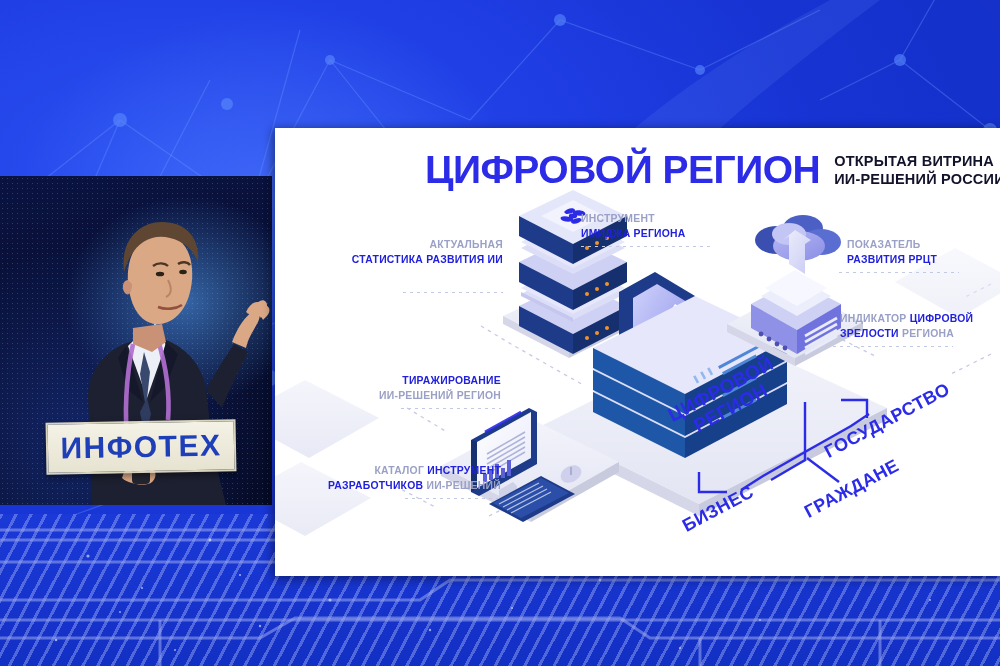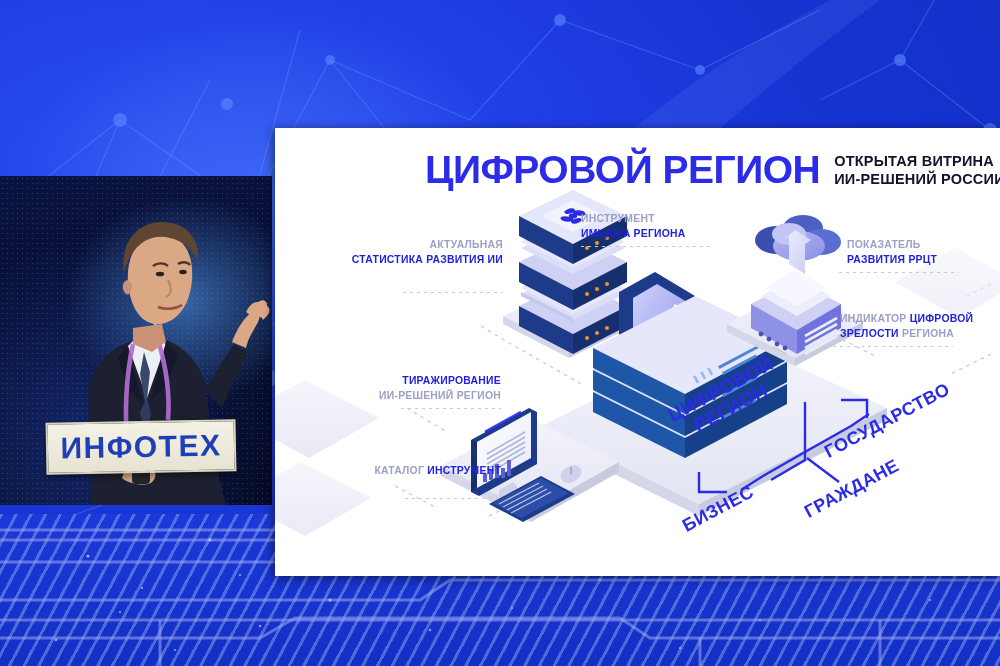--- a/index.html
+++ b/index.html
@@ -581,20 +581,23 @@
     <div data-name="label-replication-line-2"><span class="g">ИИ-РЕШЕНИЙ РЕГИОН</span></div>
   </div>
   <div class="lbl-rule" data-name="label-replication-rule" style="left:126px; top:280px; width:100px;">
       <i></i>
     </div>
 
   <div class="lbl r-align" data-name="label-developers-catalog" style="left:0px; top:336px; width:226px;">
     <div data-name="label-catalog-line-1">
       <span class="g">КАТАЛОГ </span><span>ИНСТРУМЕНТ</span>
     </div>
+    <div data-name="label-catalog-line-2">
+      <span>РАЗРАБОТЧИКОВ </span><span class="g">ИИ-РЕШЕНИЙ</span>
+    </div>
   </div>
   <div class="lbl-rule" data-name="label-catalog-rule" style="left:130px; top:370px; width:96px;">
       <i></i>
     </div>
 
   <div class="cross" data-name="cross-diagram">
     <svg data-name="cross-diagram-lines" style="position:absolute; inset:0;" viewBox="0 0 330 135">
       <g stroke="#2b2be8" stroke-width="2.4" fill="none" stroke-linejoin="miter">
 
         <path d="M150 6 L150 64 L116 84"></path>

